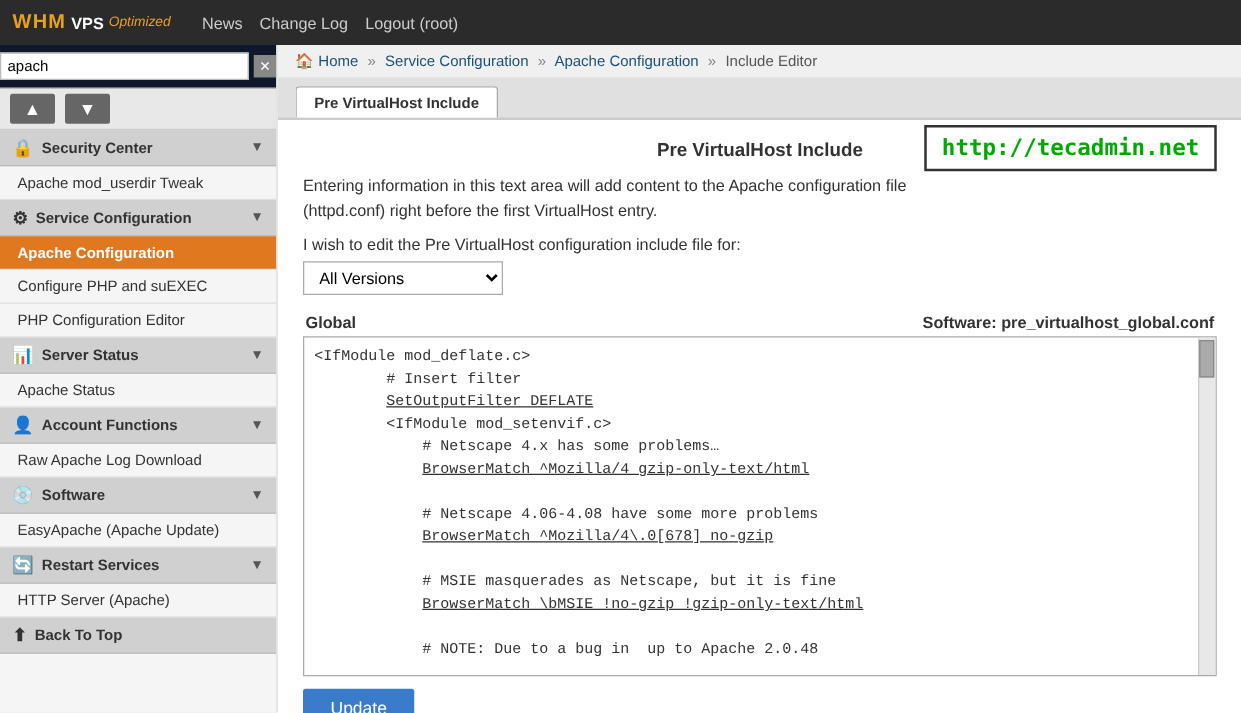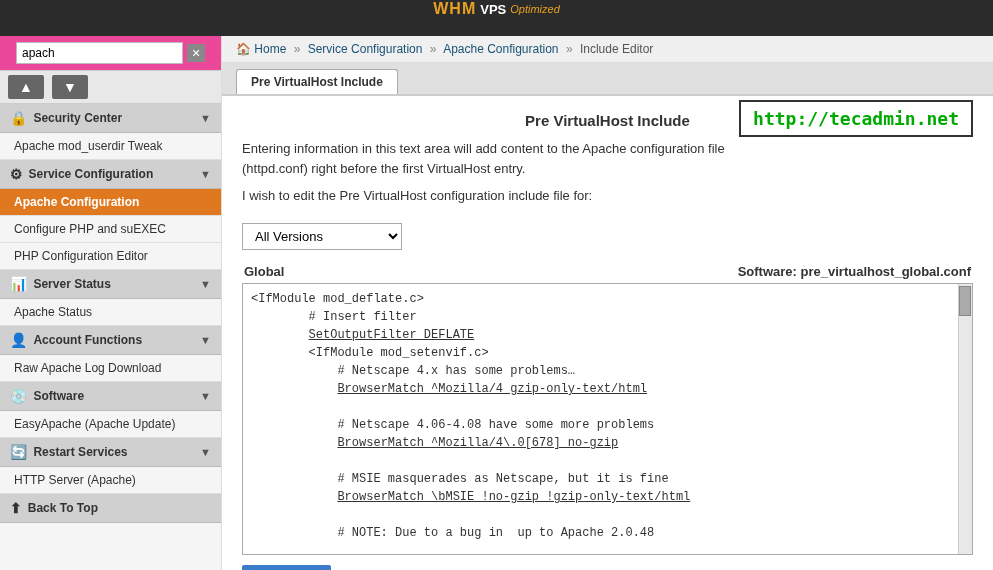--- a/index.html
+++ b/index.html
@@ -7,21 +7,20 @@
 
     
     .topbar {
       background: #2b2b2b;
       height: 36px;
       display: flex;
       align-items: center;
       padding: 0 10px;
       gap: 20px;
       flex-shrink: 0;
-      flex-direction: column;
     }
     .topbar-logo {
       display: flex;
       align-items: center;
       gap: 4px;
     }
     .logo-whm {
       color: #e8a020;
       font-weight: bold;
       font-size: 16px;
@@ -56,22 +55,22 @@
       width: 222px;
       background: #f5f5f5;
       border-right: 1px solid #ddd;
       flex-shrink: 0;
       overflow-y: auto;
       display: flex;
       flex-direction: column;
     }
 
     .search-box {
-      padding: 6px 16px;
-      background: #ec4899;
+      padding: 6px 0;
+      background: #0f172a;
       display: flex;
       align-items: center;
       gap: 4px;
       border-bottom: 1px solid #ccc;
     }
     .search-box input {
       flex: 1;
       border: 1px solid #bbb;
       padding: 3px 5px;
       font-size: 12px;
@@ -193,21 +192,21 @@
     .description-text {
       font-size: 13px;
       color: #333;
       margin-bottom: 10px;
       line-height: 1.5;
     }
 
     .form-label {
       font-size: 13px;
       color: #333;
-      margin-bottom: 20px;
+      margin-bottom: 6px;
     }
 
     .version-select {
       display: block;
       margin-bottom: 14px;
       padding: 4px 8px;
       font-size: 13px;
       border: 1px solid #aaa;
       background: #fff;
       min-width: 160px;

